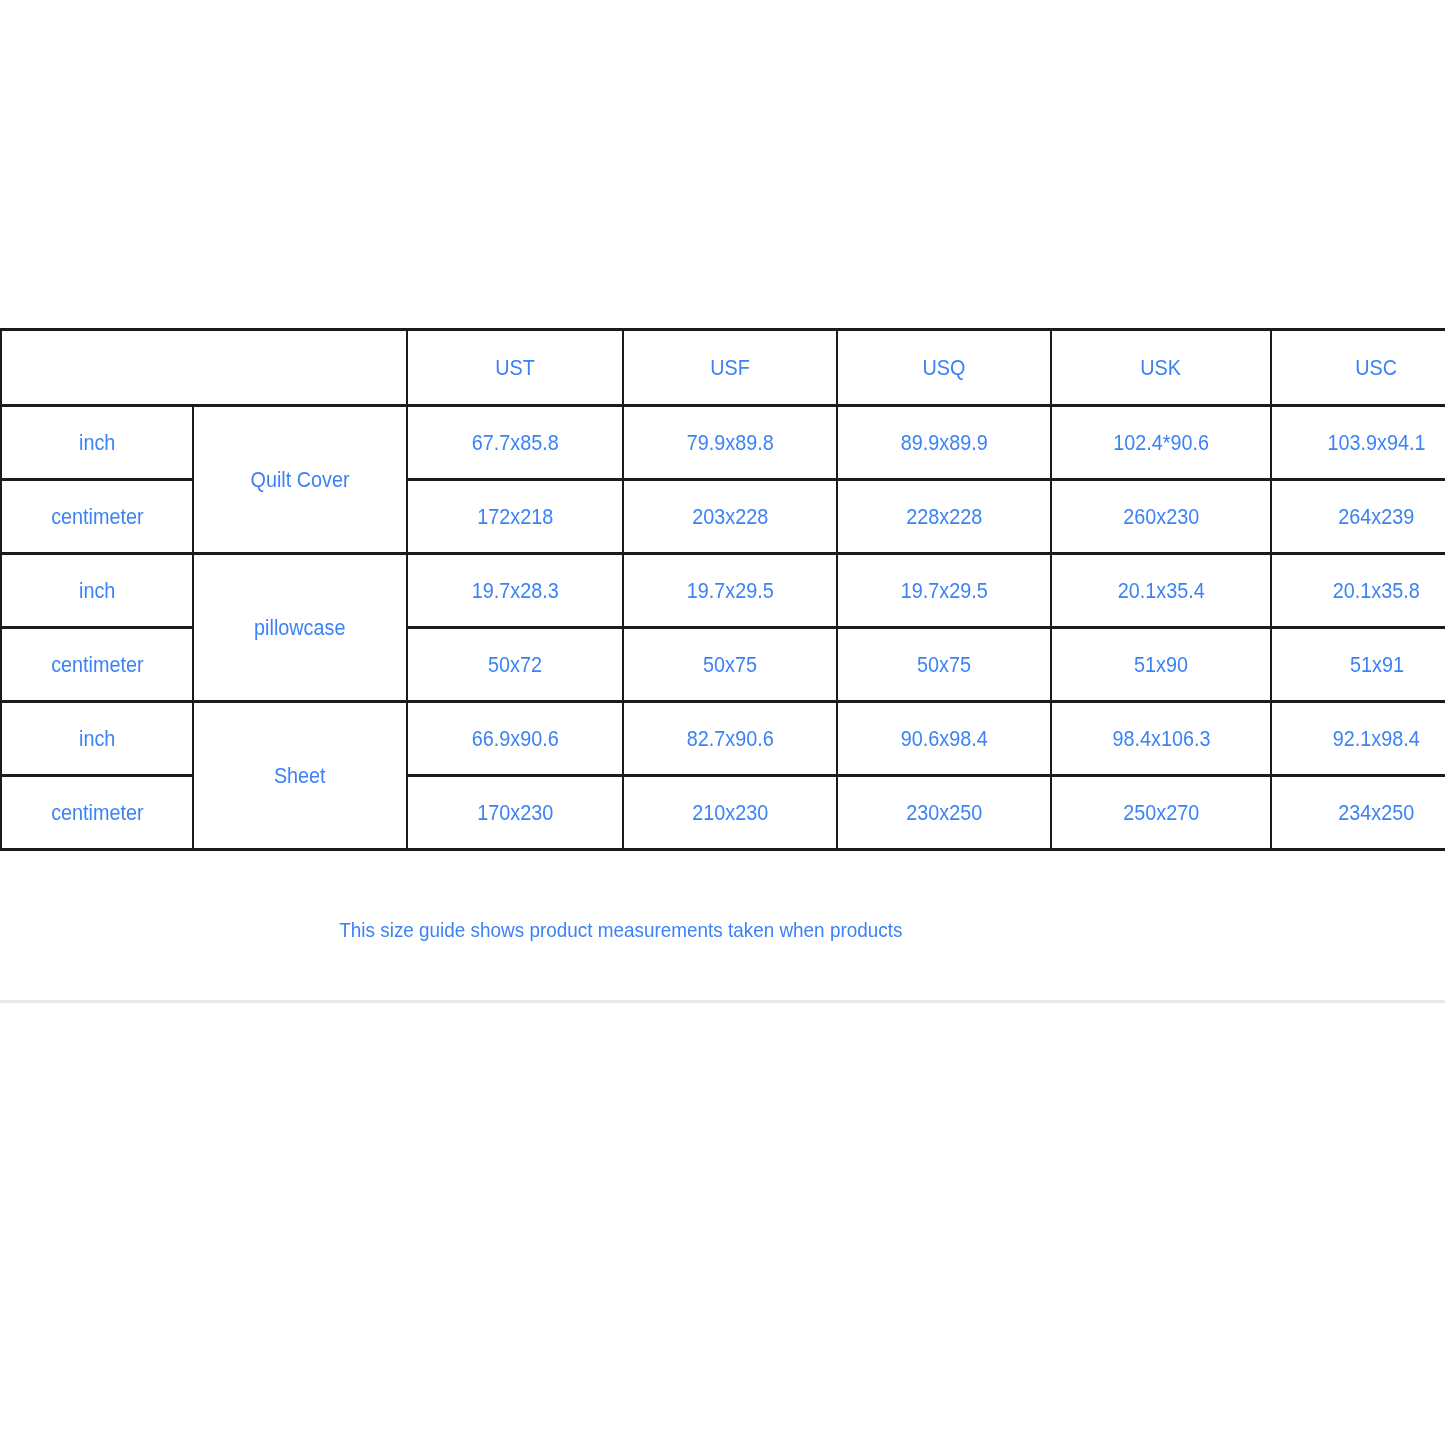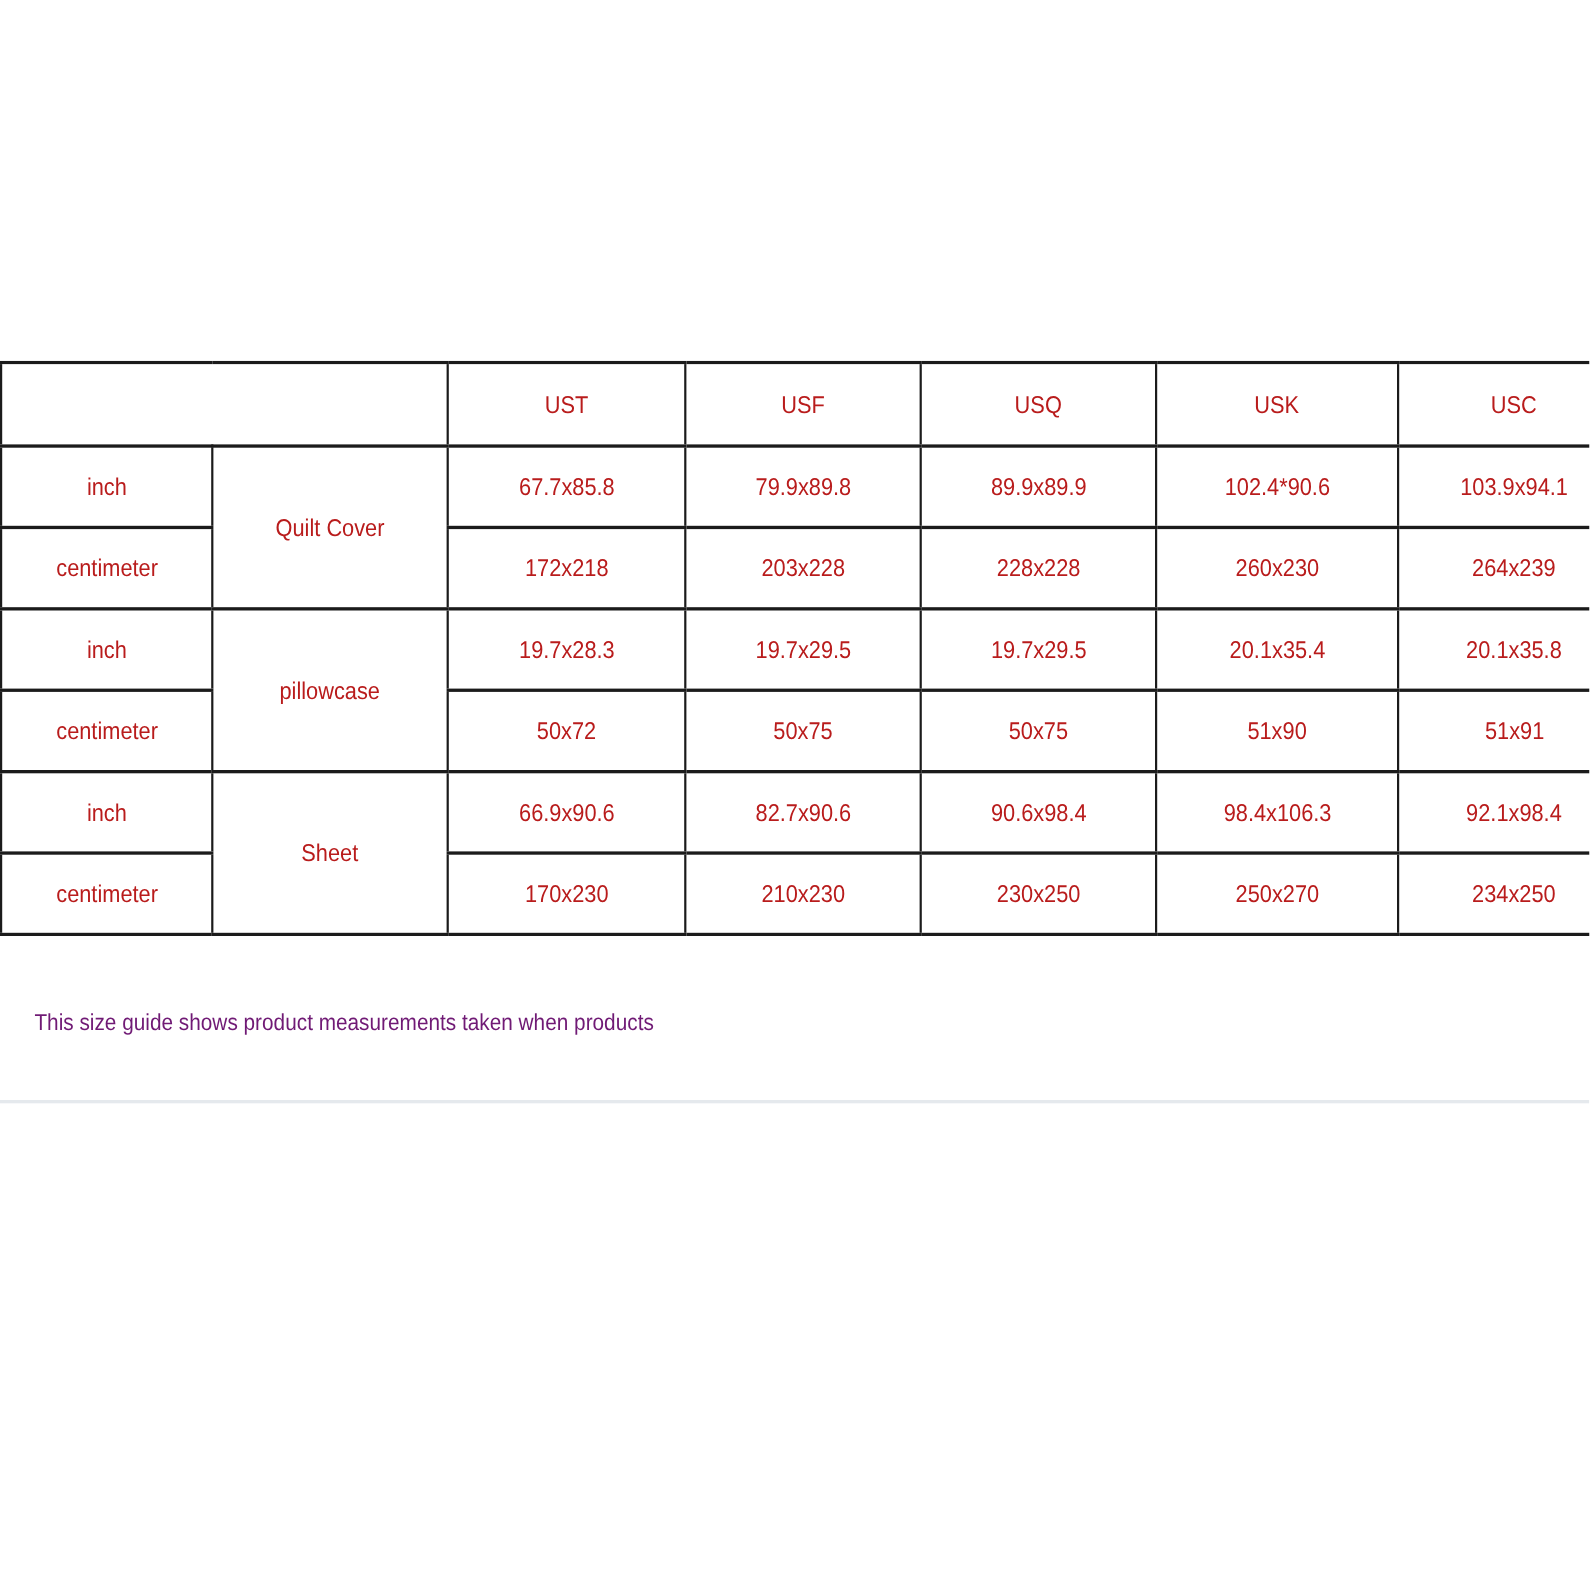--- a/index.html
+++ b/index.html
@@ -30,44 +30,44 @@
   }
   table.size-table td {
     border-left: 2px solid #1b1b1b;
     border-right: 2px solid #1b1b1b;
     border-top: 3px solid #1b1b1b;
     border-bottom: 3px solid #1b1b1b;
     text-align: center;
     vertical-align: middle;
     padding: 0;
     font-size: 22px;
-    color: #b91c1c;
+    color: #3b82f6;
     background: #ffffff;
   }
   tr.tr-head { height: 76px; }
   tr.tr-row  { height: 74px; }
   td.hcell, td.corner { background: #f1f1f1; }
   td.ucell { background: #f1f1f1; }
   td.pcell { background: #ffffff; margin-left: 32px; }
   
   .ct {
     display: inline-block;
     transform: scaleX(0.9);
     transform-origin: center center;
     white-space: nowrap;
   }
   .footer {
     position: absolute;
     top: 911px;
     left: 0;
     width: 1242px;
-    text-align: left;
+    text-align: center;
     font-size: 21px;
     line-height: 38px;
-    color: #701a75;
+    color: #3b82f6;
   }
   .divider {
     position: absolute;
     top: 1000px;
     left: 0;
     width: 1445px;
     height: 3px;
     background: #e5e9ed;
   }
 </style>

